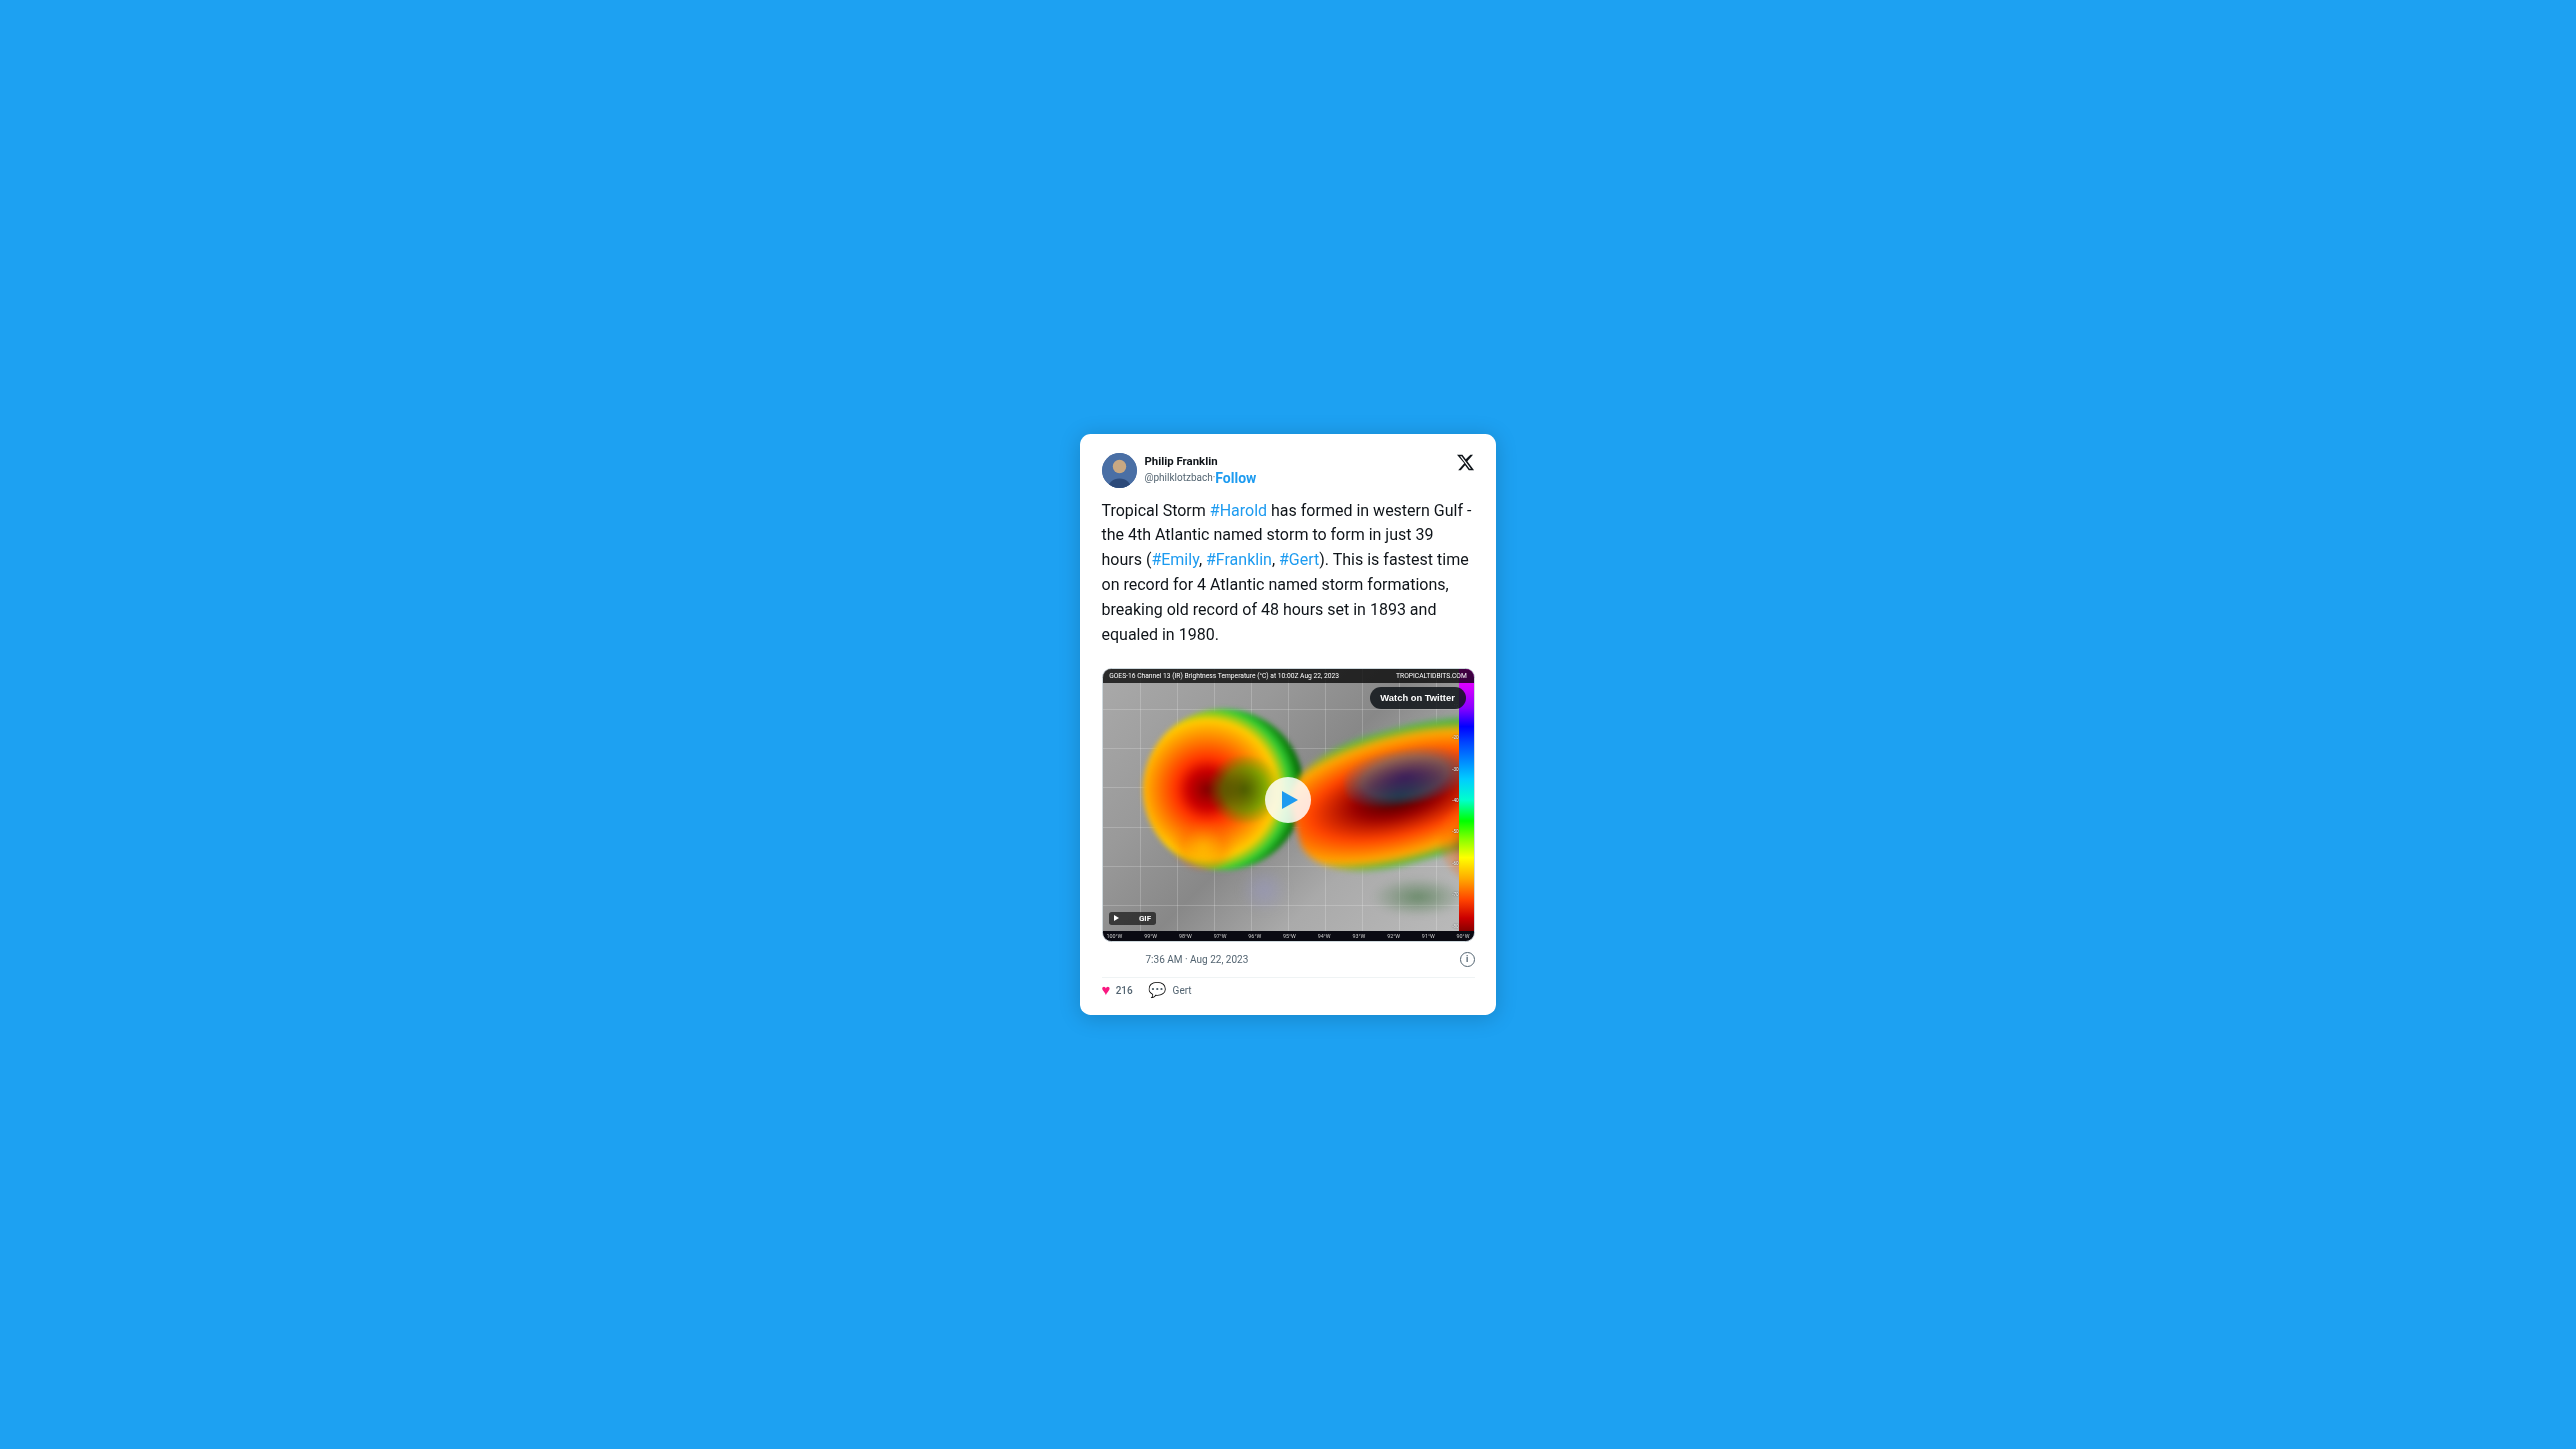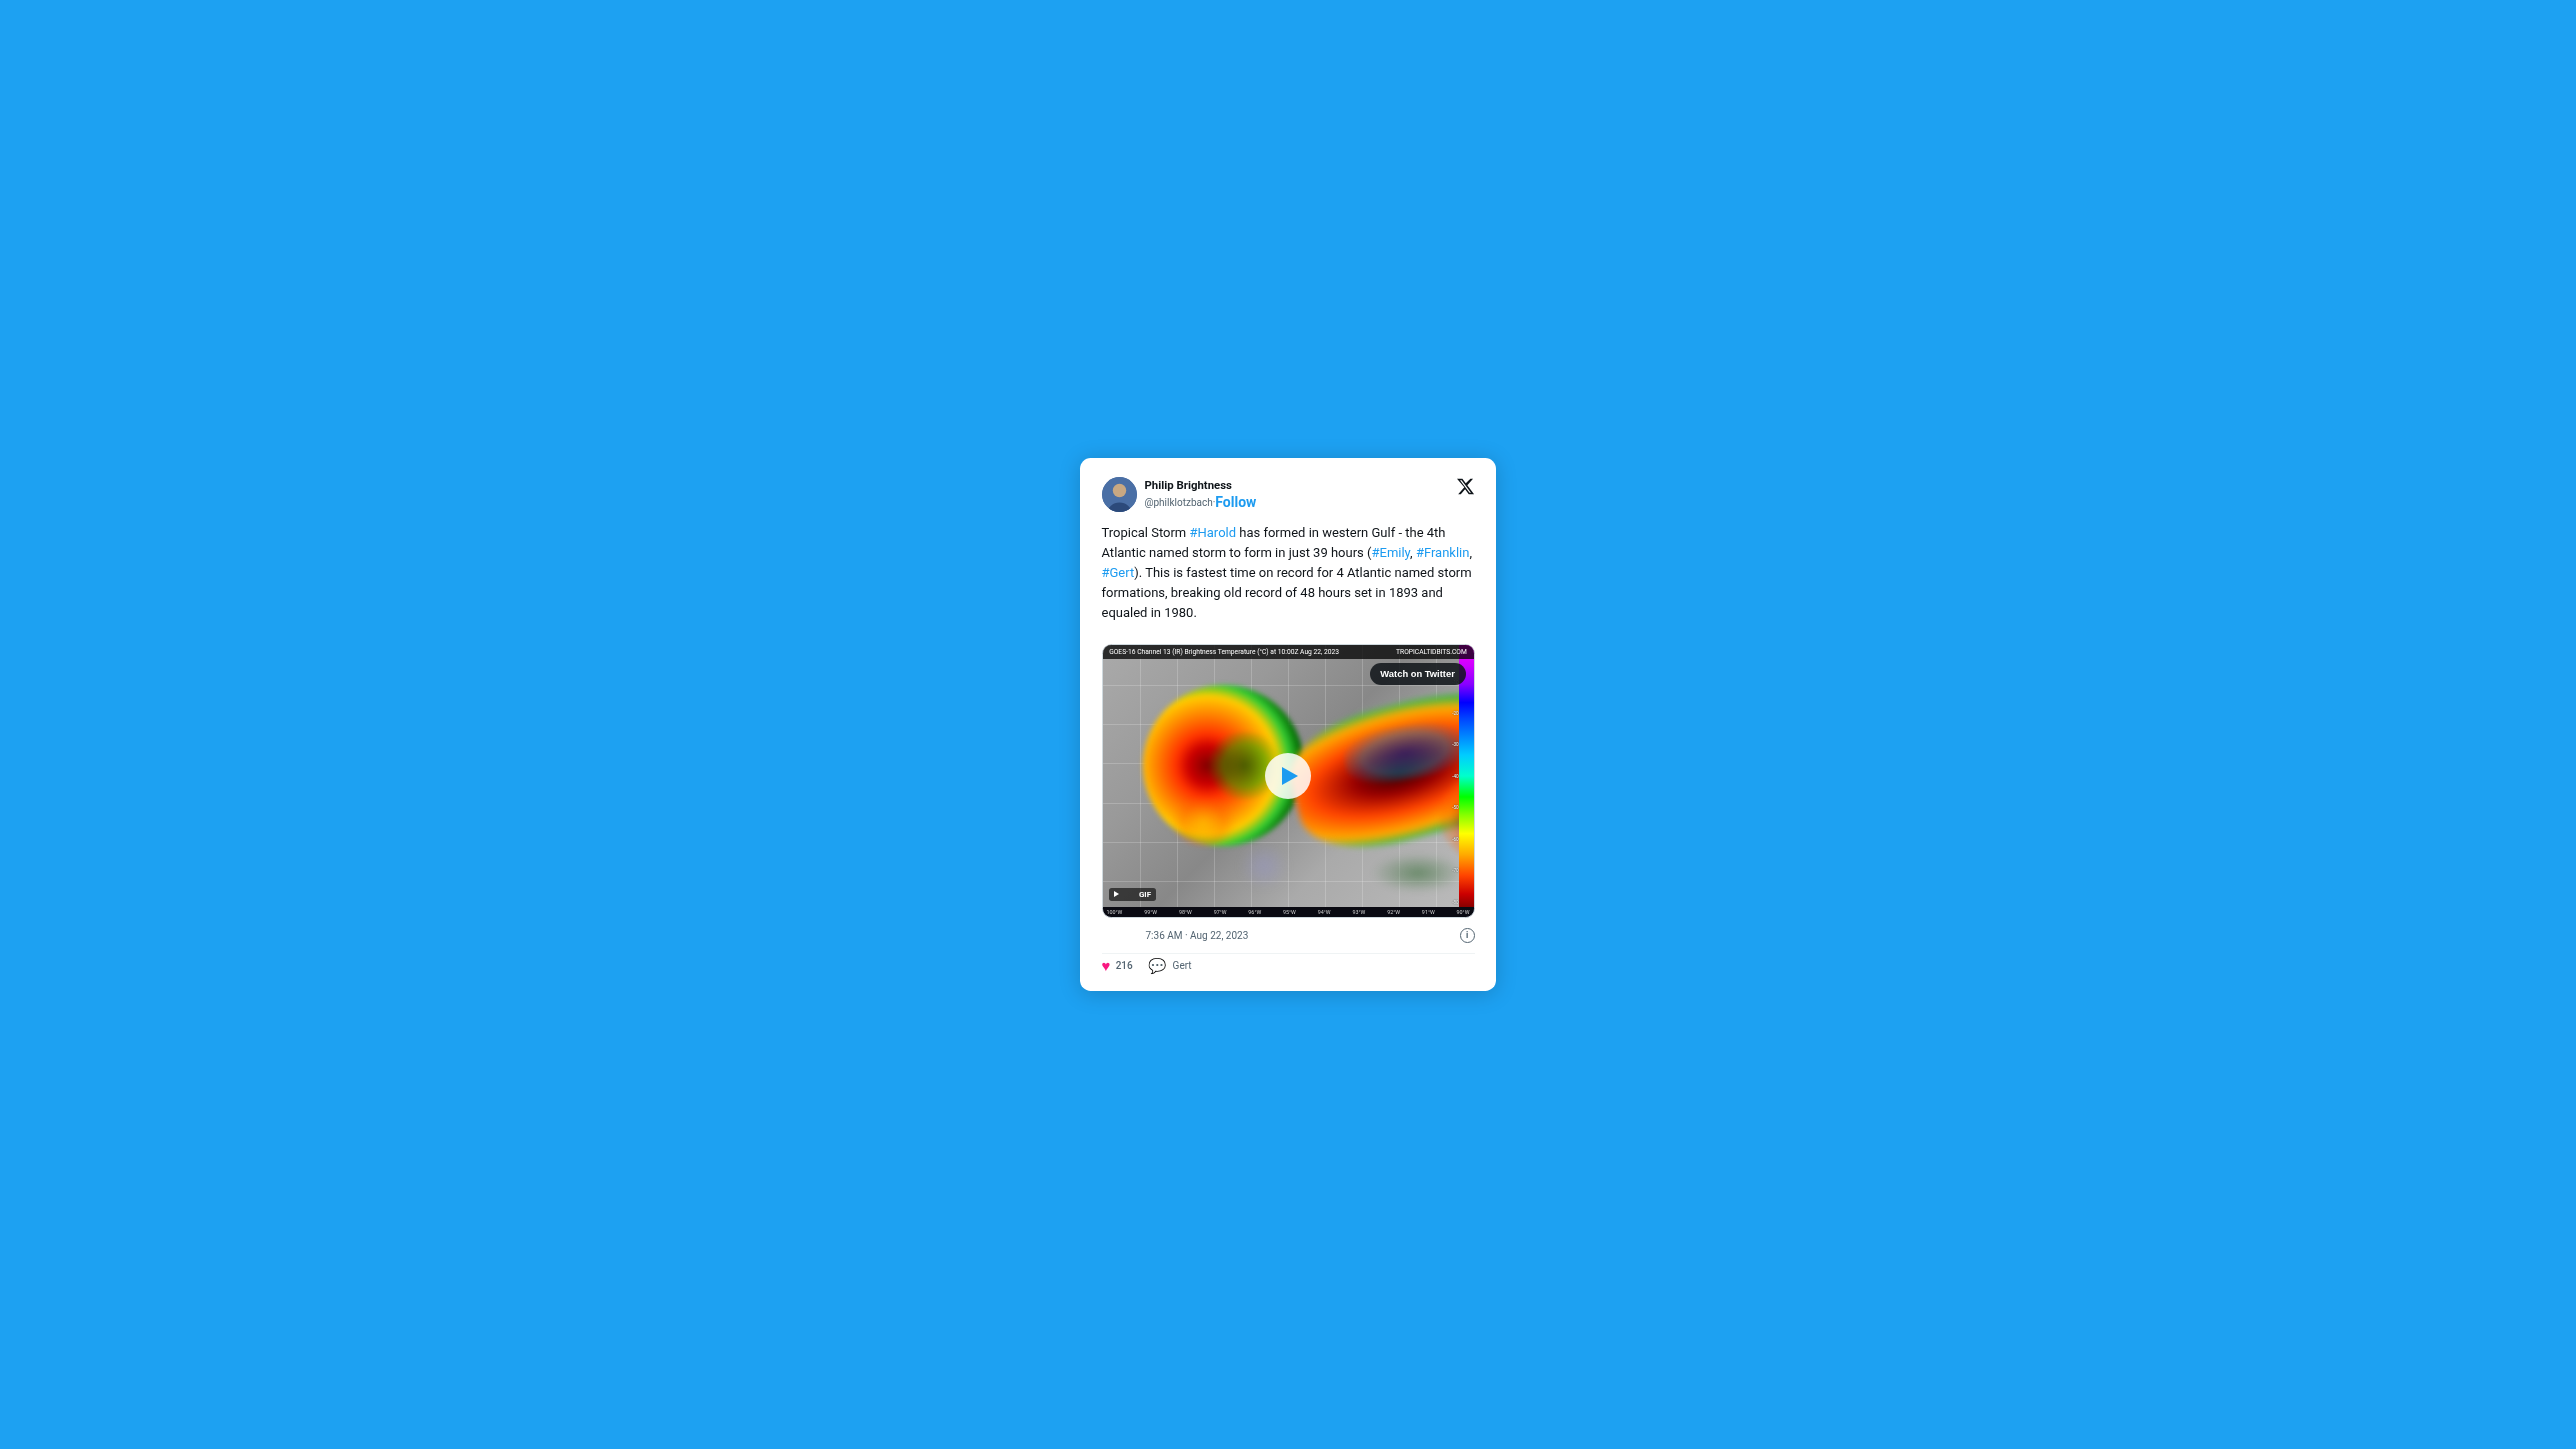--- a/index.html
+++ b/index.html
@@ -86,21 +86,21 @@
     }
 
     .x-logo {
       width: 19px;
       height: 19px;
       flex-shrink: 0;
     }
 
     
     .tweet-text {
-      font-size: 13px;
+      font-size: 16px;
       line-height: 1.55;
       color: #0f1419;
       margin-bottom: 21px;
     }
 
     .hashtag {
       color: #1d9bf0;
     }
 
     
@@ -405,21 +405,21 @@
     <div class="tweet-header-left">
       <div class="avatar">
 
         <svg width="35" height="35" viewBox="0 0 52 52" xmlns="http://www.w3.org/2000/svg">
           <circle cx="26" cy="26" r="26" fill="#4a6fa5"></circle>
           <circle cx="26" cy="20" r="10" fill="#c8a882"></circle>
           <ellipse cx="26" cy="54" rx="18" ry="16" fill="#2c4a7a"></ellipse>
         </svg>
       </div>
       <div class="user-info">
-        <span class="user-name">Philip Brightness</span>
+        <span class="user-name">Philip Franklin</span>
         <div class="user-handle-row">
           <span class="user-handle">@philklotzbach</span>
           <span class="dot">·</span>
           <a class="follow-link" href="#">Follow</a>
         </div>
       </div>
     </div>
 
     <svg class="x-logo" viewBox="0 0 24 24" fill="none" xmlns="http://www.w3.org/2000/svg">
       <path d="M18.244 2.25h3.308l-7.227 8.26 8.502 11.24H16.17l-4.714-6.231-5.402 6.231H2.736l7.73-8.835L1.254 2.25H8.08l4.253 5.622zm-1.161 17.52h1.833L7.084 4.126H5.117z" fill="#0f1419"></path>

